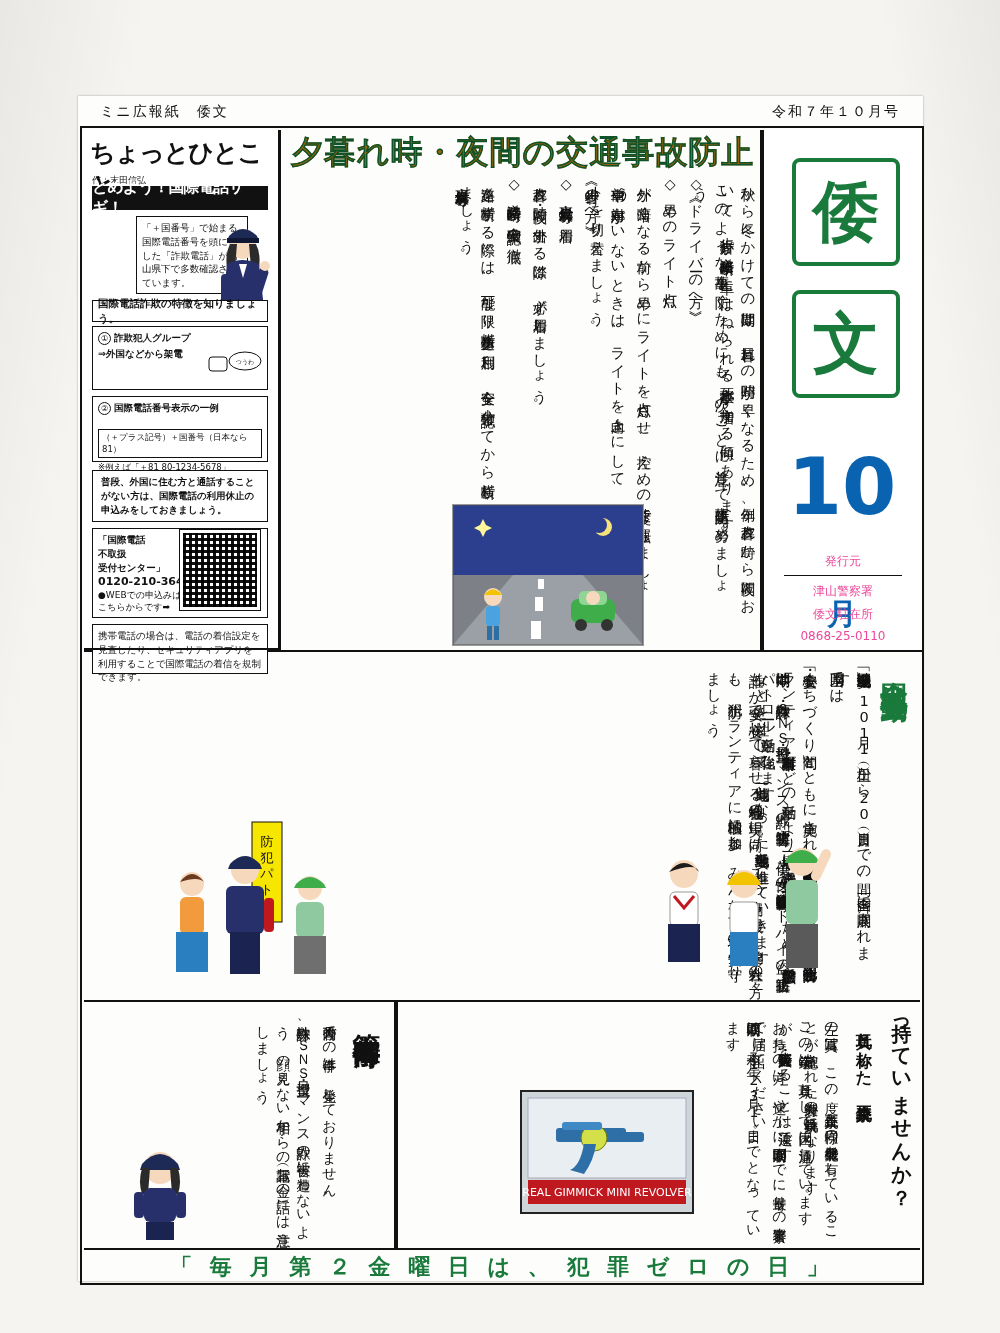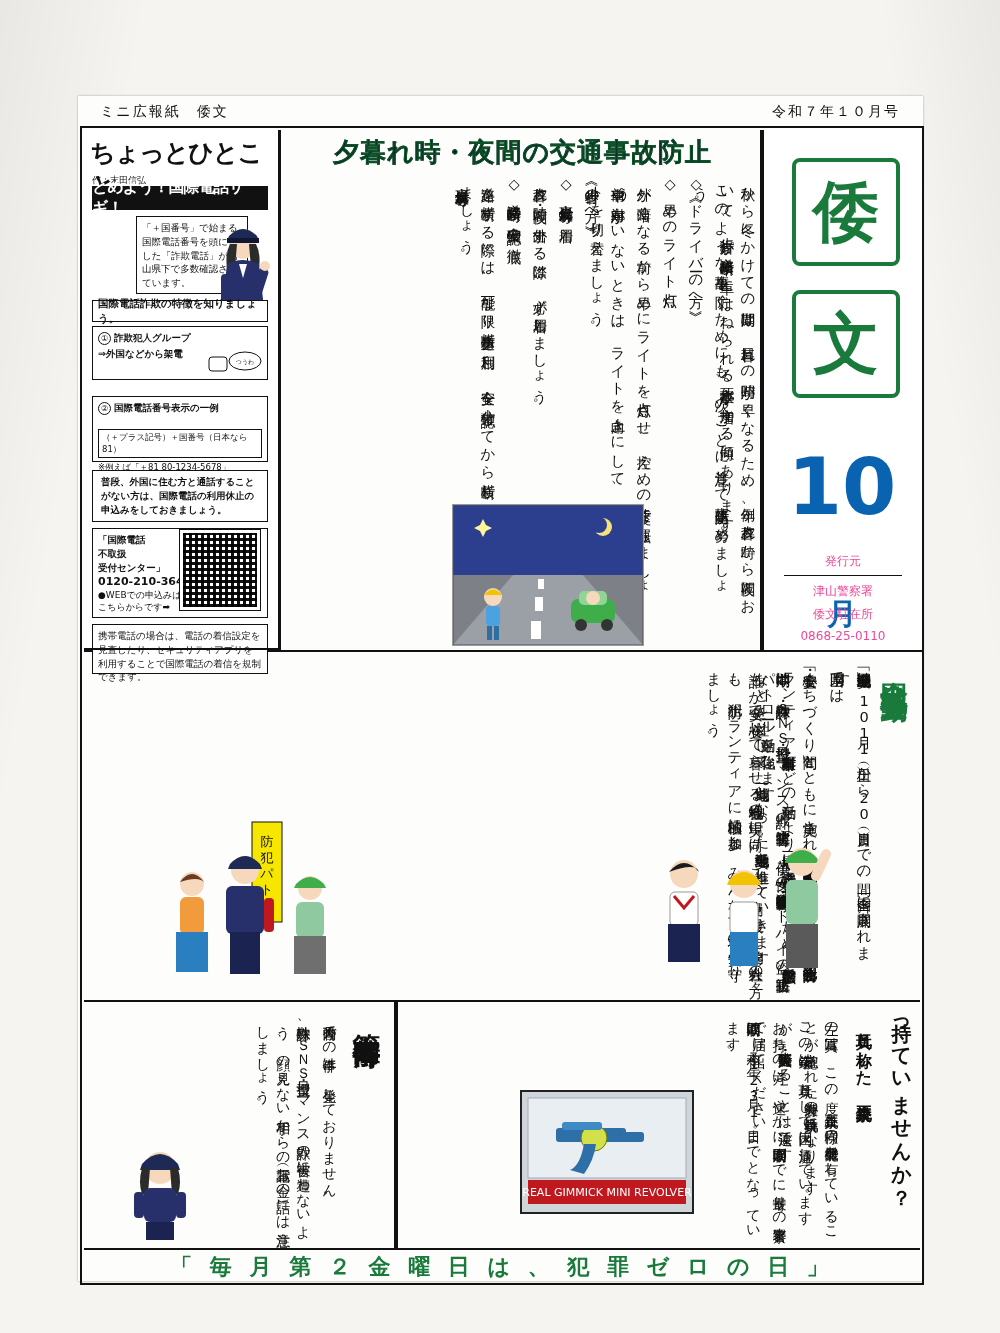--- a/index.html
+++ b/index.html
@@ -76,21 +76,21 @@
     position:absolute;left:96px;top:400px;width:74px;height:74px;
     background:
       repeating-linear-gradient(90deg,#111 0 3px,#fff 3px 6px),
       repeating-linear-gradient(0deg,#111 0 3px,#fff 3px 6px);
     background-blend-mode:multiply;
     border:3px solid #fff;outline:1px solid #111;
   }
   
   .headline{
     position:absolute;left:290px;top:134px;width:465px;height:36px;
-    font-size:26px;font-weight:bold;color:#0f172a;
+    font-size:32px;font-weight:bold;color:#a16207;
     letter-spacing:1px;text-align:center;line-height:36px;
     -webkit-text-stroke:0.4px #0d5228;
   }
   
   .masthead{
     position:absolute;left:762px;top:130px;width:158px;height:520px;
     border-left:2px solid #111;border-bottom:2px solid #111;background:#fff;
   }
   .mh-char{
     position:absolute;left:28px;width:100px;height:100px;
@@ -183,21 +183,21 @@
       <path d="M43 28 q5 10 3 24 h-8 l-2 -24z" fill="#2b2b2b"></path>
       <path d="M14 48 q16 -8 32 0 l5 44 H9 z" fill="#27306b"></path>
       <path d="M26 48 l4 14 l4 -14z" fill="#fff"></path>
       <rect x="8" y="58" width="10" height="30" rx="4" fill="#27306b"></rect>
       <rect x="42" y="52" width="10" height="30" rx="4" fill="#27306b" transform="rotate(18 47 67)"></rect>
       <circle cx="52" cy="50" r="5" fill="#f6d9bd"></circle>
     </svg>
 
     <div class="lb-sub" style="top:170px;height:22px;display:flex;align-items:center;font-weight:bold;font-size:10.5px;">国際電話詐欺の特徴を知りましょう。</div>
 
-    <div class="lb-sub" style="top:196px;height:54px;">
+    <div class="lb-sub" style="top:196px;height:64px;">
       <div><span class="lb-num">①</span>
         <b>詐欺犯人グループ</b></div>
       <div style="margin-top:2px;"><b>⇒外国などから架電</b></div>
       <svg width="58" height="26" viewBox="0 0 58 26" style="position:absolute;right:4px;top:24px;">
         <ellipse cx="40" cy="10" rx="16" ry="9" fill="#fff" stroke="#111"></ellipse>
         <text x="40" y="13" font-size="6" text-anchor="middle" fill="#111">つうわ</text>
         <rect x="4" y="6" width="18" height="14" rx="3" fill="#fff" stroke="#111"></rect>
       </svg>
     </div>
 

